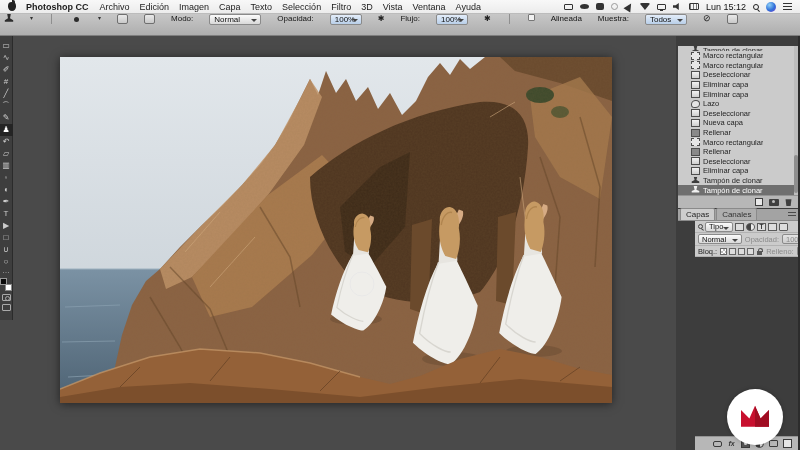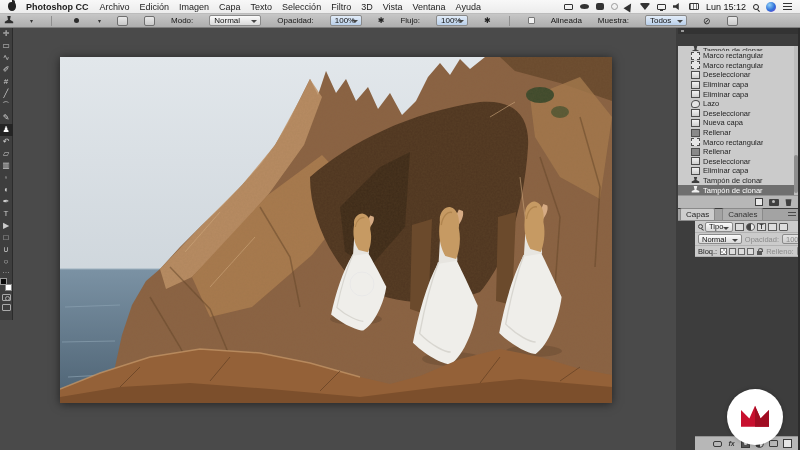--- a/index.html
+++ b/index.html
@@ -34,23 +34,23 @@
   .clock{font-size:9px;color:#111;white-space:nowrap}
   .mi-spotlight{width:6px;height:6px;border:1px solid #222;border-radius:50%}
   .mi-spotlight::after{content:"";position:absolute;right:-2px;bottom:-2px;width:3px;height:1px;
     background:#222;transform:rotate(45deg)}
   .mi-siri{width:10px;height:10px;border-radius:50%;
     background:radial-gradient(circle at 35% 30%,#8fd0f7,#2f6fd8 55%,#8a3fd0)}
   .mi-notification-center{width:9px;height:7px;
     background:repeating-linear-gradient(#333 0 1px,transparent 1px 3px)}
 
   
-  #optionsbar{position:absolute;top:14px;left:0;right:0;height:14px;z-index:50;
+  #optionsbar{position:absolute;top:14px;left:0;right:0;height:22px;z-index:50;
     background:linear-gradient(#c7c7c7,#aeaeae);border-bottom:1px solid #7e7e7e;
-    display:flex;align-items:center;gap:16px;font-size:8px;color:#161616;padding:0 4px;white-space:nowrap}
+    display:flex;gap:16px;font-size:8px;color:#161616;padding:0 4px;white-space:nowrap}
   .ob-sep{width:1px;height:10px;background:#8f8f8f;margin:0 2px}
   .ob-toolicon{width:10px;height:10px;background:#2e2e2e;
     clip-path:polygon(32% 0,68% 0,60% 42%,92% 62%,92% 78%,8% 78%,8% 62%,40% 42%)}
   .ob-caret{font-size:6px;color:#333}
   .brushprev{width:12px;height:11px;display:flex;align-items:center;justify-content:center}
   .brushprev::before{content:"";width:5px;height:5px;border-radius:50%;background:#2c2c2c}
   .ob-panelbtn{width:11px;height:10px;border:1px solid #6f6f6f;border-radius:2px;
     background:linear-gradient(#e9e9e9,#c9c9c9)}
   .dd{height:11px;display:inline-flex;align-items:center;padding:0 10px 0 4px;position:relative;
     background:linear-gradient(#fbfbfb,#d9d9d9);border:1px solid #8a8a8a;border-radius:2px;color:#111}
@@ -460,21 +460,21 @@
       <div class="hscrollthumb" data-interactable="true"></div>
     </div>
   </div>
   <div id="historyfooter" data-interactable="false">
       <span class="fi fi-new-document-from-state" data-interactable="true"></span>
       <span class="fi fi-new-snapshot" data-interactable="true"></span>
       <span class="fi fi-delete-state" data-interactable="true"></span>
     </div>
 
   <div class="ptabstrip" id="layertabs" data-interactable="false">
-    <span id="layertablist" data-interactable="false" style="display:flex;gap:7px">
+    <span id="layertablist" data-interactable="false" style="display:flex;gap:1px">
         <span class="ptab" data-interactable="true">Capas</span>
         <span class="ptab inactive" data-interactable="true">Canales</span>
       </span>
     <span class="pmenu" data-interactable="true"></span>
   </div>
 
   <div class="lsection" id="layerfilter" data-interactable="false">
     <span class="magicon" data-interactable="false"></span>
     <span class="dd dd-small" style="width:28px" data-interactable="true">
         <span data-interactable="false">Tipo</span>

